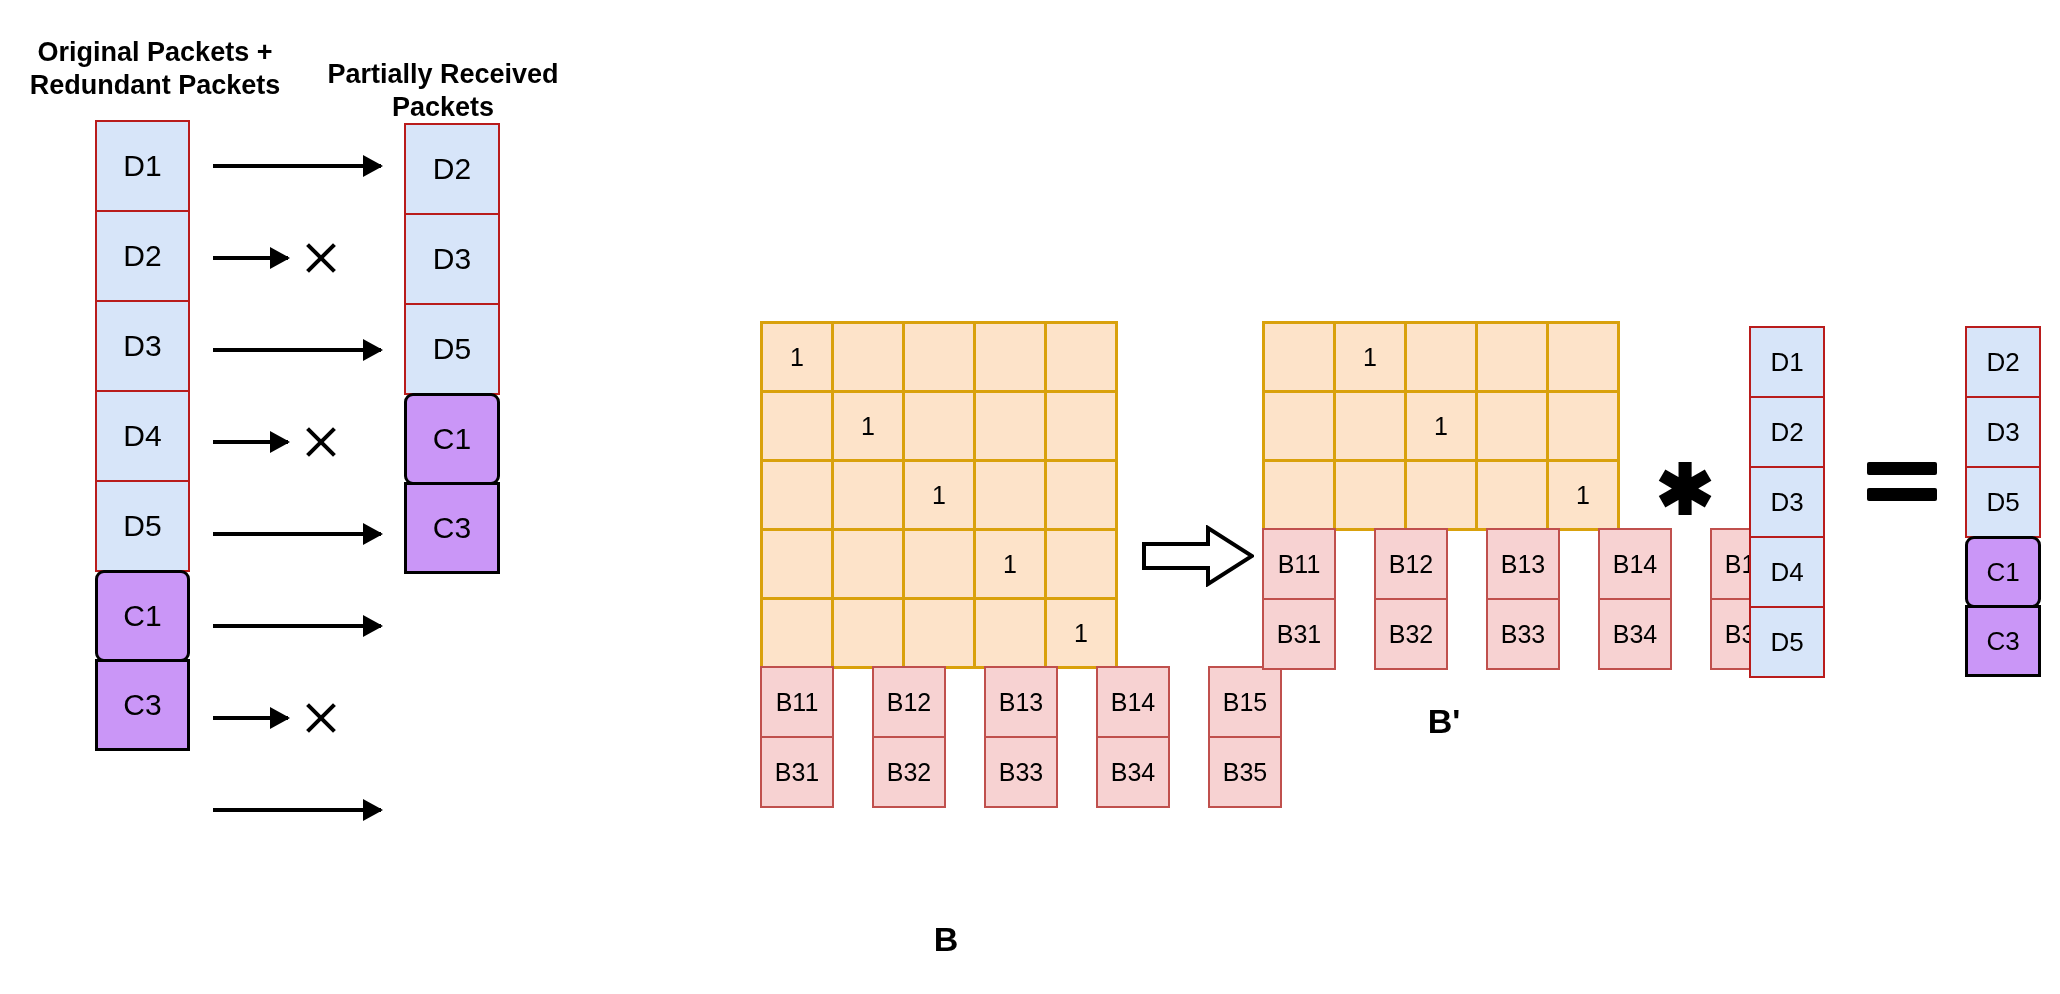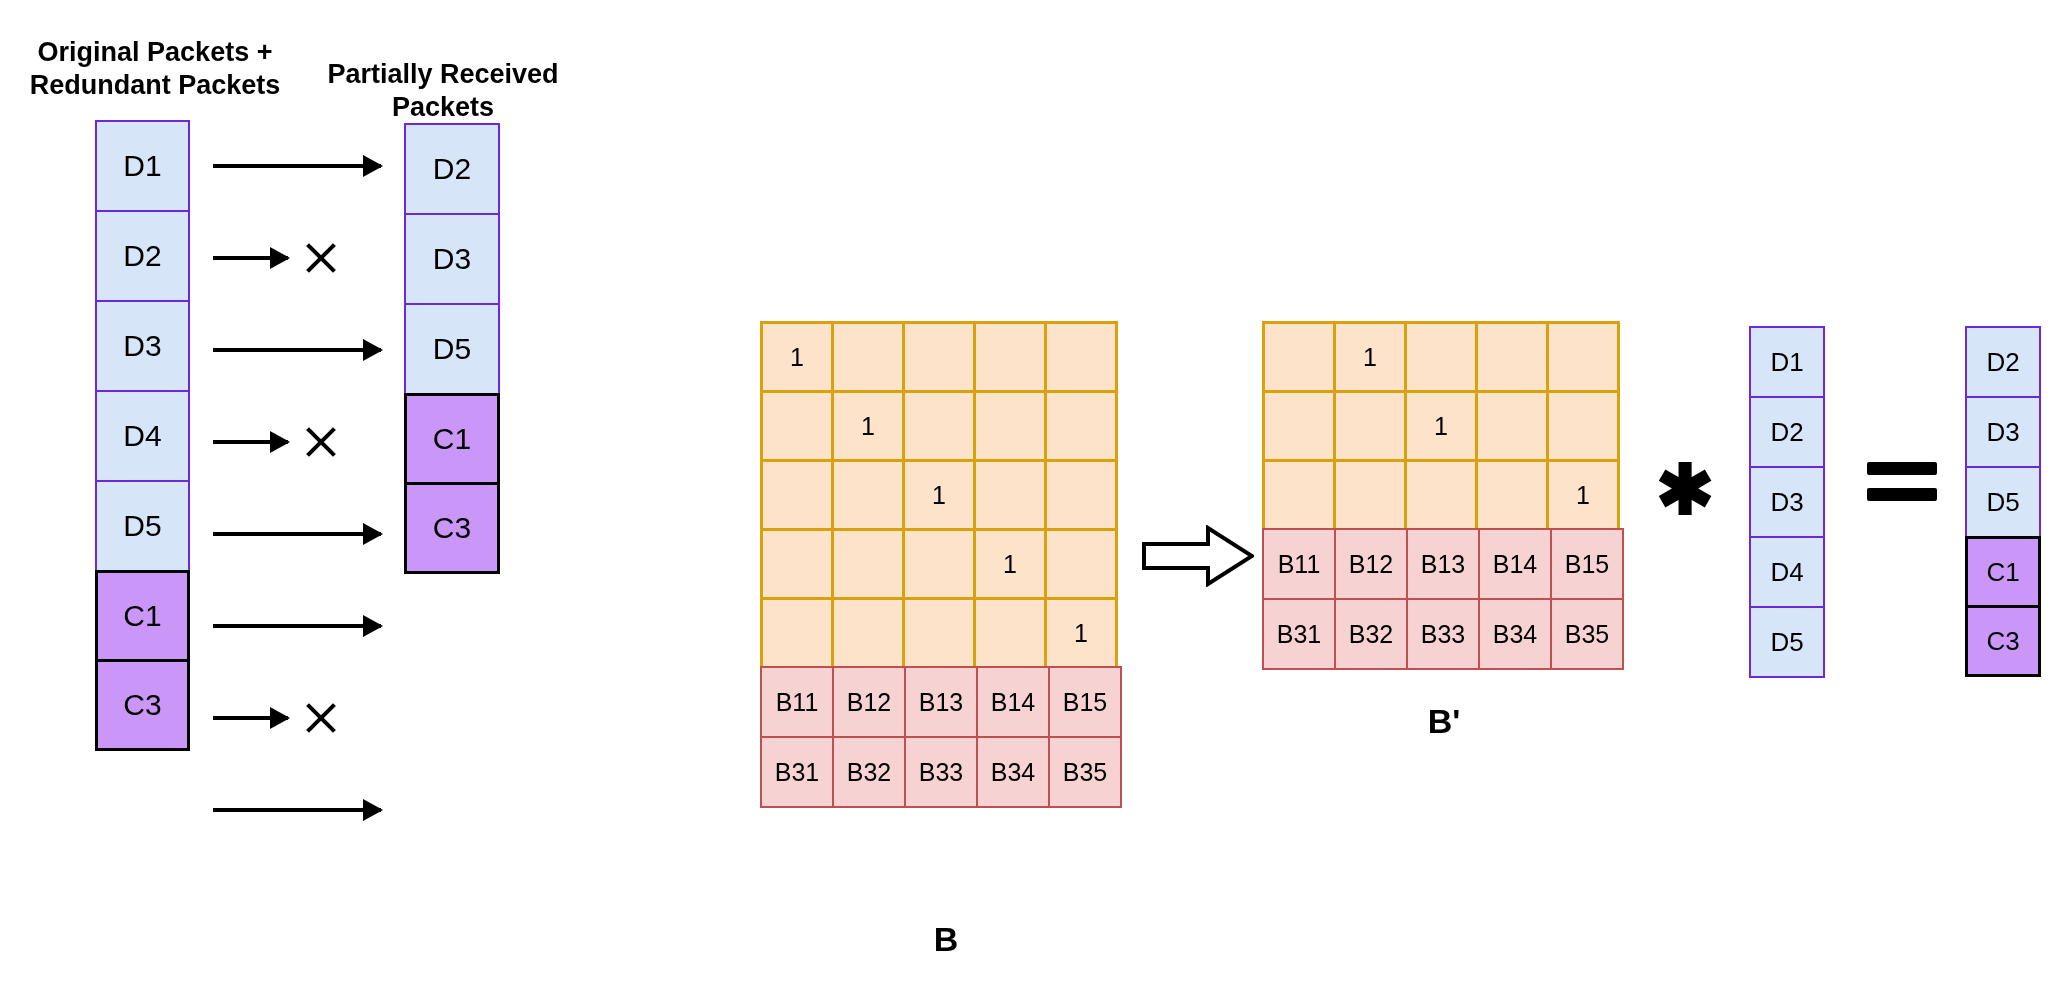--- a/index.html
+++ b/index.html
@@ -45,29 +45,29 @@
   .packet-cell {
     box-sizing: border-box;
     display: flex;
     align-items: center;
     justify-content: center;
     font-size: 30px;
     color: #000;
   }
   .packet-cell.data {
     background: #d7e5f9;
-    border: 2px solid #6d28d9;
+    border: 2px solid #b91c1c;
     margin-bottom: -2px;
   }
   .packet-cell.code {
     background: #ca96f7;
     border: 3px solid #000000;
     margin-bottom: -3px;
   }
-  .packet-cell.data + .packet-cell.code { margin-top: 0; }
+  .packet-cell.data + .packet-cell.code { margin-top: 0; border-radius: 9px; }
 
   
   #stack-original { left: 95px; top: 120px; }
   #stack-original .packet-cell { width: 95px; height: 92px; }
 
   
   #stack-received { left: 404px; top: 123px; }
   #stack-received .packet-cell { width: 96px; height: 92px; }
 
   
@@ -138,21 +138,21 @@
     background: #fde3c9;
     border: 3px solid #d9a10c;
     margin-right: -3px;
   }
   .mcell.bval {
     background: #f7d2d2;
     border: 2px solid #c0504d;
     margin-right: -2px;
   }
   .matrix-row.identrow { margin-bottom: -3px; }
-  .matrix-row.brow { margin-bottom: -2px; }
+  .matrix-row.brow { margin-bottom: -2px; gap: 40px; }
 
   #matrix-b    { left: 760px;  top: 321px; }
   #matrix-b .mcell { width: 74px; height: 72px; }
 
   #matrix-bprime { left: 1262px; top: 321px; }
   #matrix-bprime .mcell { width: 74px; height: 72px; }
 
   .matrix-label {
     position: absolute;
     font-weight: bold;

